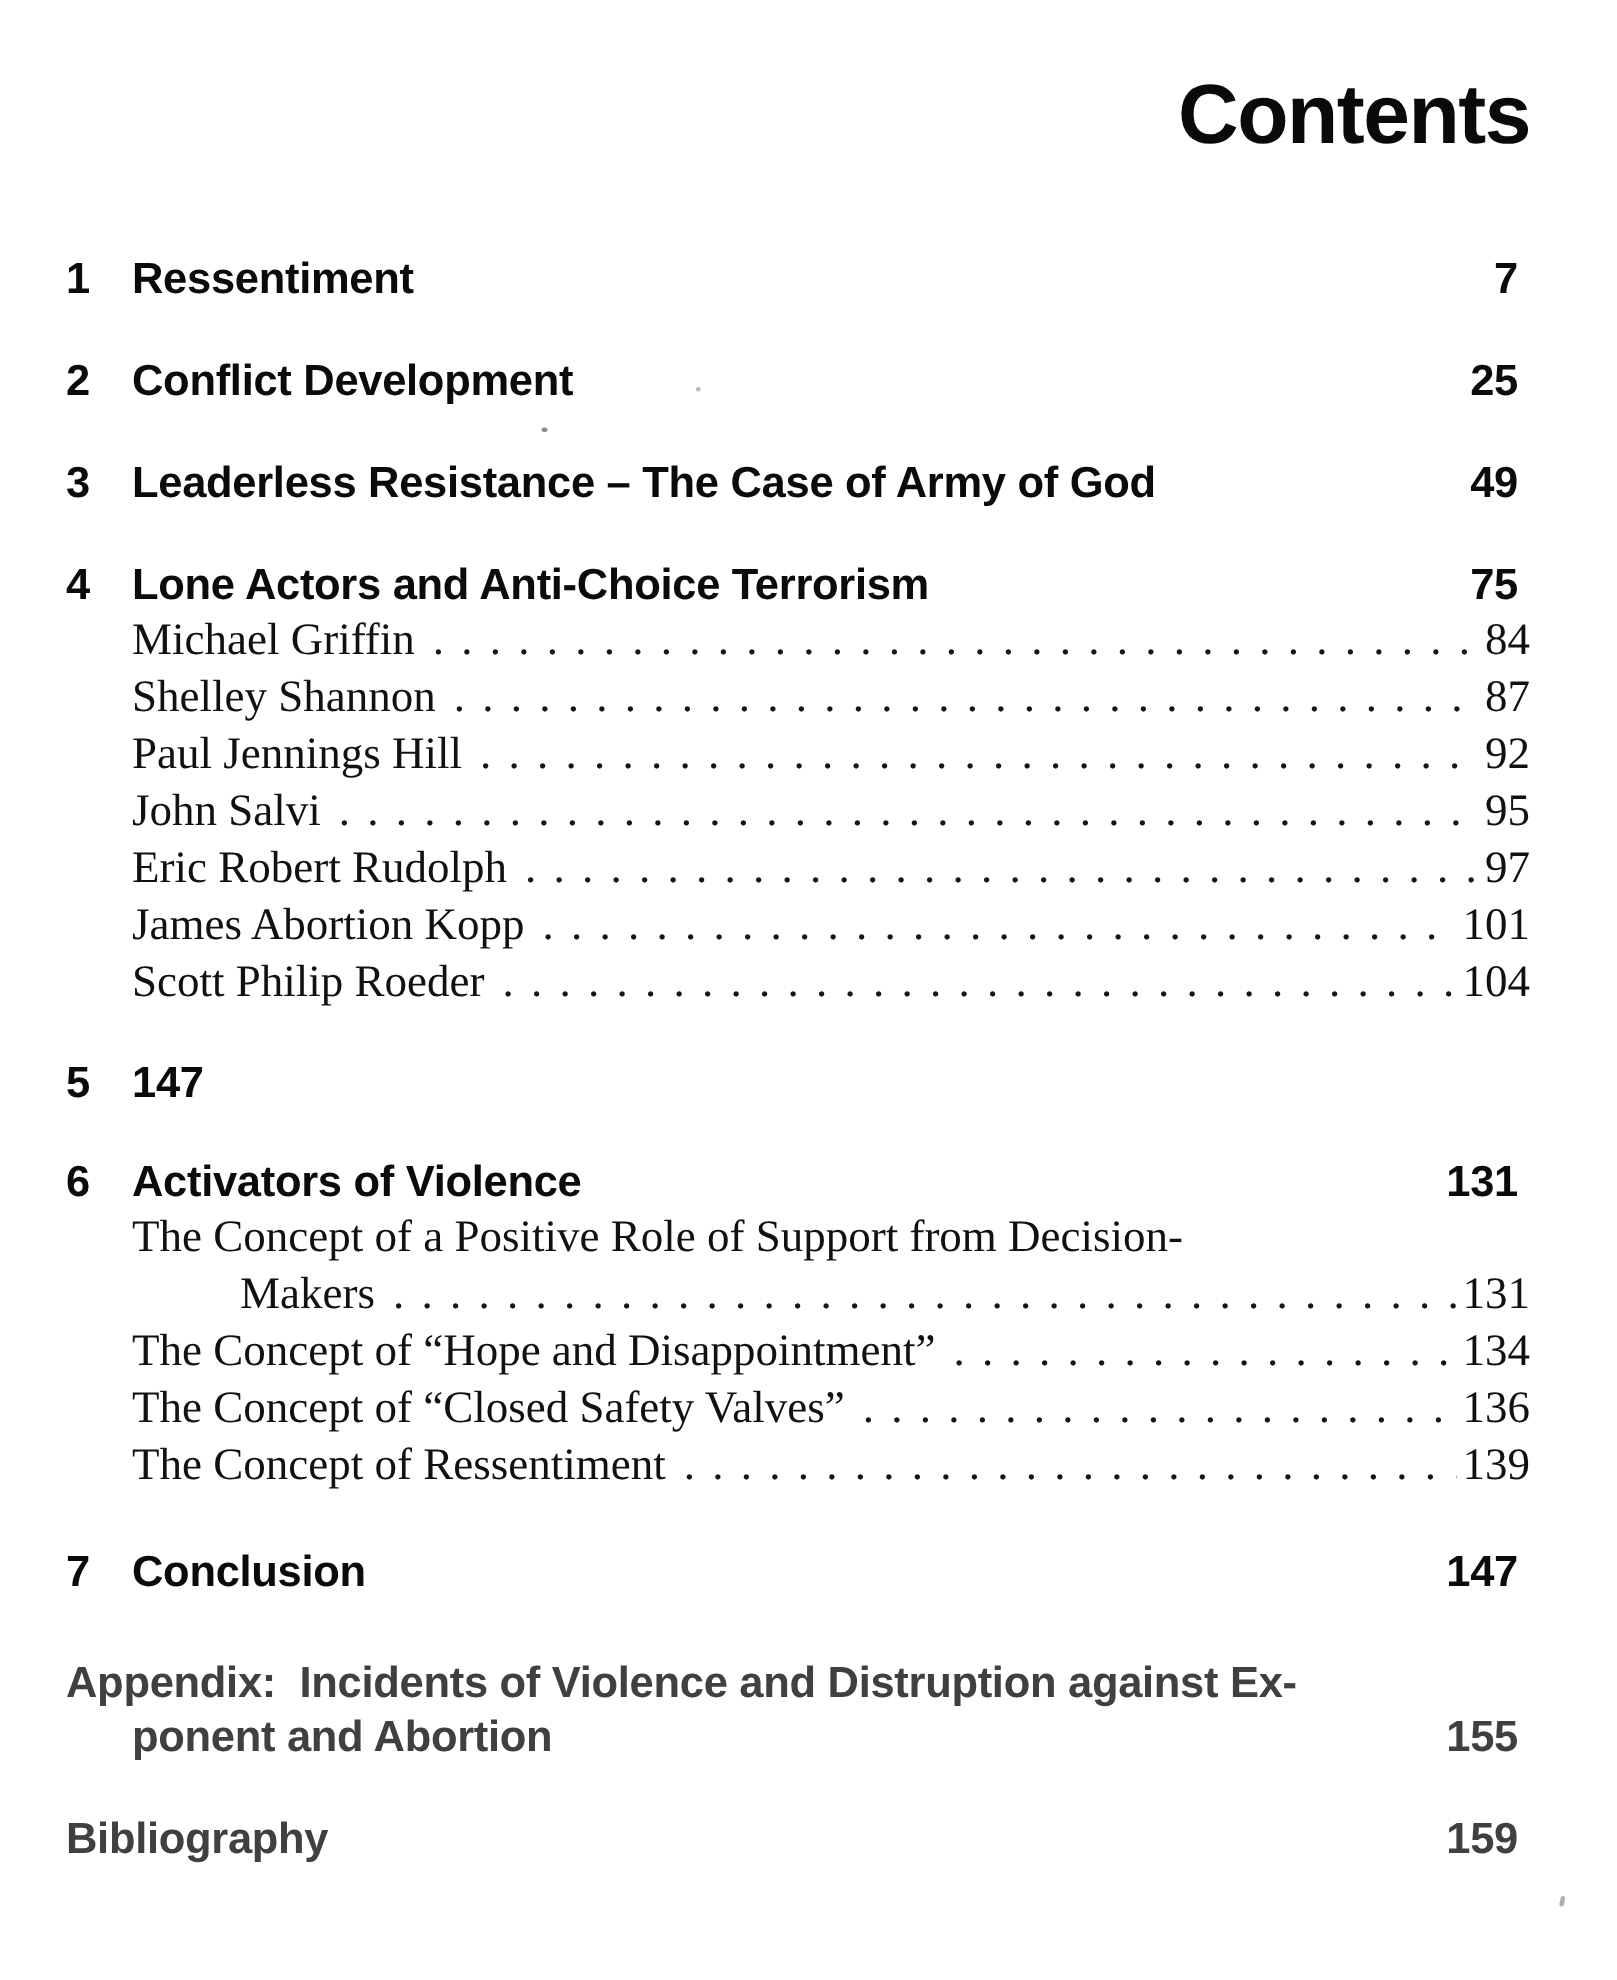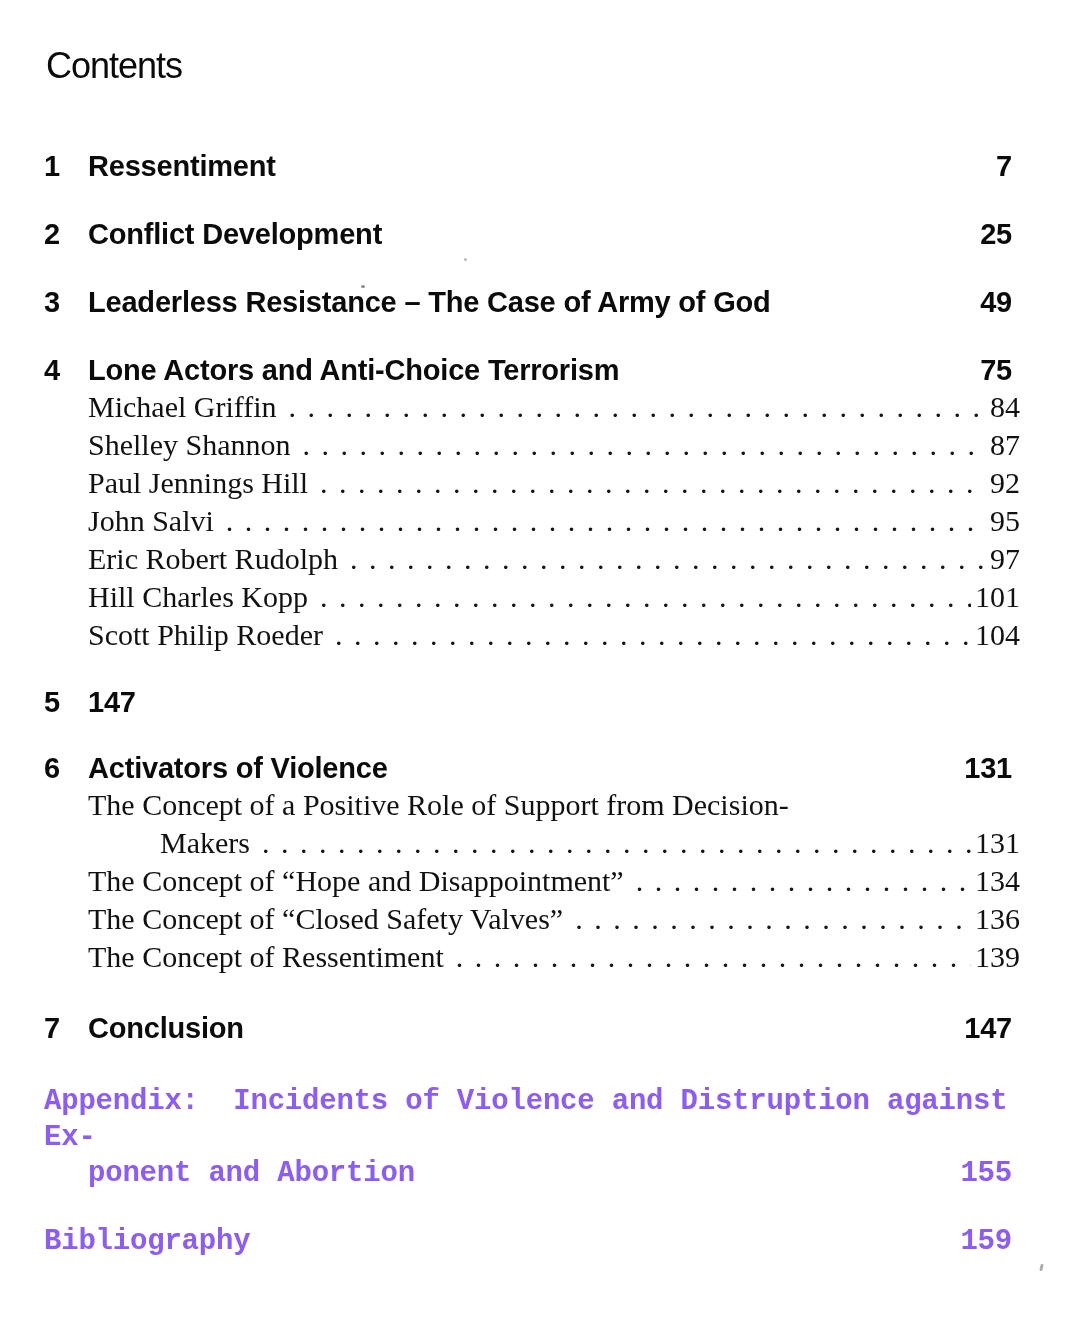--- a/index.html
+++ b/index.html
@@ -14,26 +14,27 @@
     padding: 40px 58px 0 44px;
     position: relative;
     overflow: hidden;
     color: #0d0d0d;
     font-family: "Liberation Sans", sans-serif;
     -webkit-font-smoothing: antialiased;
   }
 
   .page-title {
     font-family: "Liberation Sans", sans-serif;
-    font-weight: 400;
-    font-size: 36px;
+    font-weight: 700;
+    font-size: 56px;
     letter-spacing: -1px;
     line-height: 1;
     margin: 8px 0 0 2px;
     color: #0a0a0a;
+    text-align: right;
   }
 
   .toc {
     margin-top: 64px;
   }
 
   .row {
     display: flex;
     align-items: baseline;
   }
@@ -75,26 +76,26 @@
     margin-left: 12px;
     margin-right: 4px;
     color: #151515;
   }
 
   .wrap-line1 { margin-left: 44px; align-items: center; }
   .wrap-line2 { margin-left: 116px; }
 
   
   .back-row {
-    font-family: Liberation Mono, monospace;
+    font-family: Liberation Sans, sans-serif;
     font-weight: 700;
     font-size: 29px;
     line-height: 36px;
     letter-spacing: -0.2px;
-    color: #8b5cf6;
+    color: #404040;
   }
   .appendix-line1 {
     margin-top: 38px;
     white-space: pre-wrap;
   }
   .appendix-line2 { margin-left: 44px; align-items: center; }
   .bib-row { margin-top: 32px; }
 
   
   .speck {
@@ -156,21 +157,21 @@
     <span class="sub-title">John Salvi</span>
     <span class="leader">. . . . . . . . . . . . . . . . . . . . . . . . . . . . . . . . . . . . . . . . . . . . . . . . . . . . . . . . . . . . . . . . . . . . . . </span>
     <span class="sub-page">95</span>
   </div>
   <div class="row sub-row">
     <span class="sub-title">Eric Robert Rudolph</span>
     <span class="leader">. . . . . . . . . . . . . . . . . . . . . . . . . . . . . . . . . . . . . . . . . . . . . . . . . . . . . . . . . . . . . . . . . . . . . . </span>
     <span class="sub-page">97</span>
   </div>
   <div class="row sub-row">
-    <span class="sub-title">Hill Charles Kopp</span>
+    <span class="sub-title">James Abortion Kopp</span>
     <span class="leader">. . . . . . . . . . . . . . . . . . . . . . . . . . . . . . . . . . . . . . . . . . . . . . . . . . . . . . . . . . . . . . . . . . . . . . </span>
     <span class="sub-page">101</span>
   </div>
   <div class="row sub-row">
     <span class="sub-title">Scott Philip Roeder</span>
     <span class="leader">. . . . . . . . . . . . . . . . . . . . . . . . . . . . . . . . . . . . . . . . . . . . . . . . . . . . . . . . . . . . . . . . . . . . . . </span>
     <span class="sub-page">104</span>
   </div>
 
   <div class="row chapter-row mt30">

